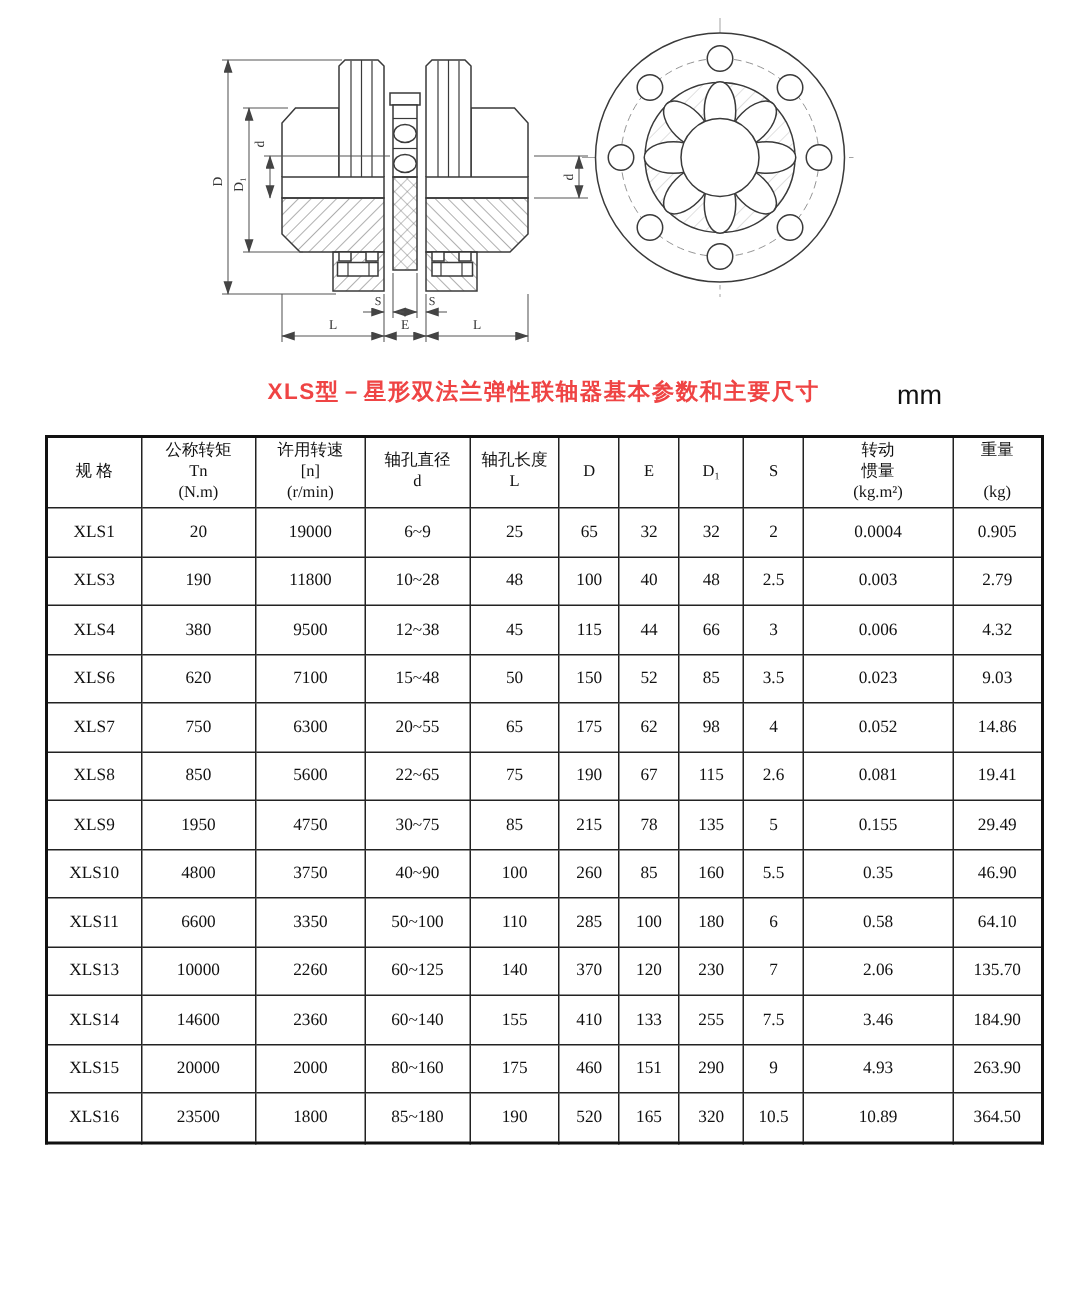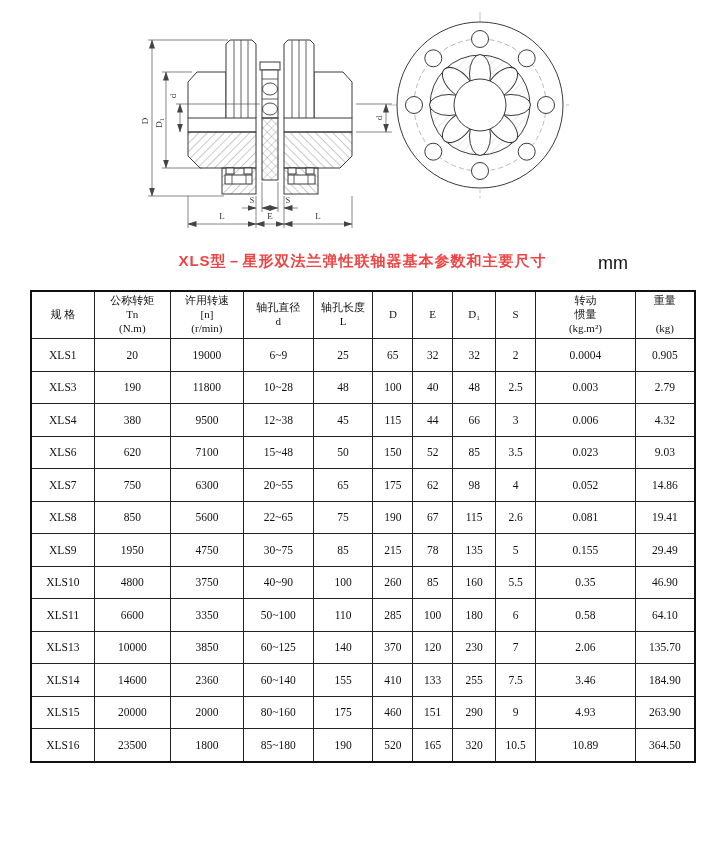--- a/index.html
+++ b/index.html
@@ -367,21 +367,21 @@
         <td>285</td>
         <td>100</td>
         <td>180</td>
         <td>6</td>
         <td>0.58</td>
         <td>64.10</td>
       </tr>
       <tr>
         <td>XLS13</td>
         <td>10000</td>
-        <td>3850</td>
+        <td>2260</td>
         <td>60~125</td>
         <td>140</td>
         <td>370</td>
         <td>120</td>
         <td>230</td>
         <td>7</td>
         <td>2.06</td>
         <td>135.70</td>
       </tr>
       <tr>

